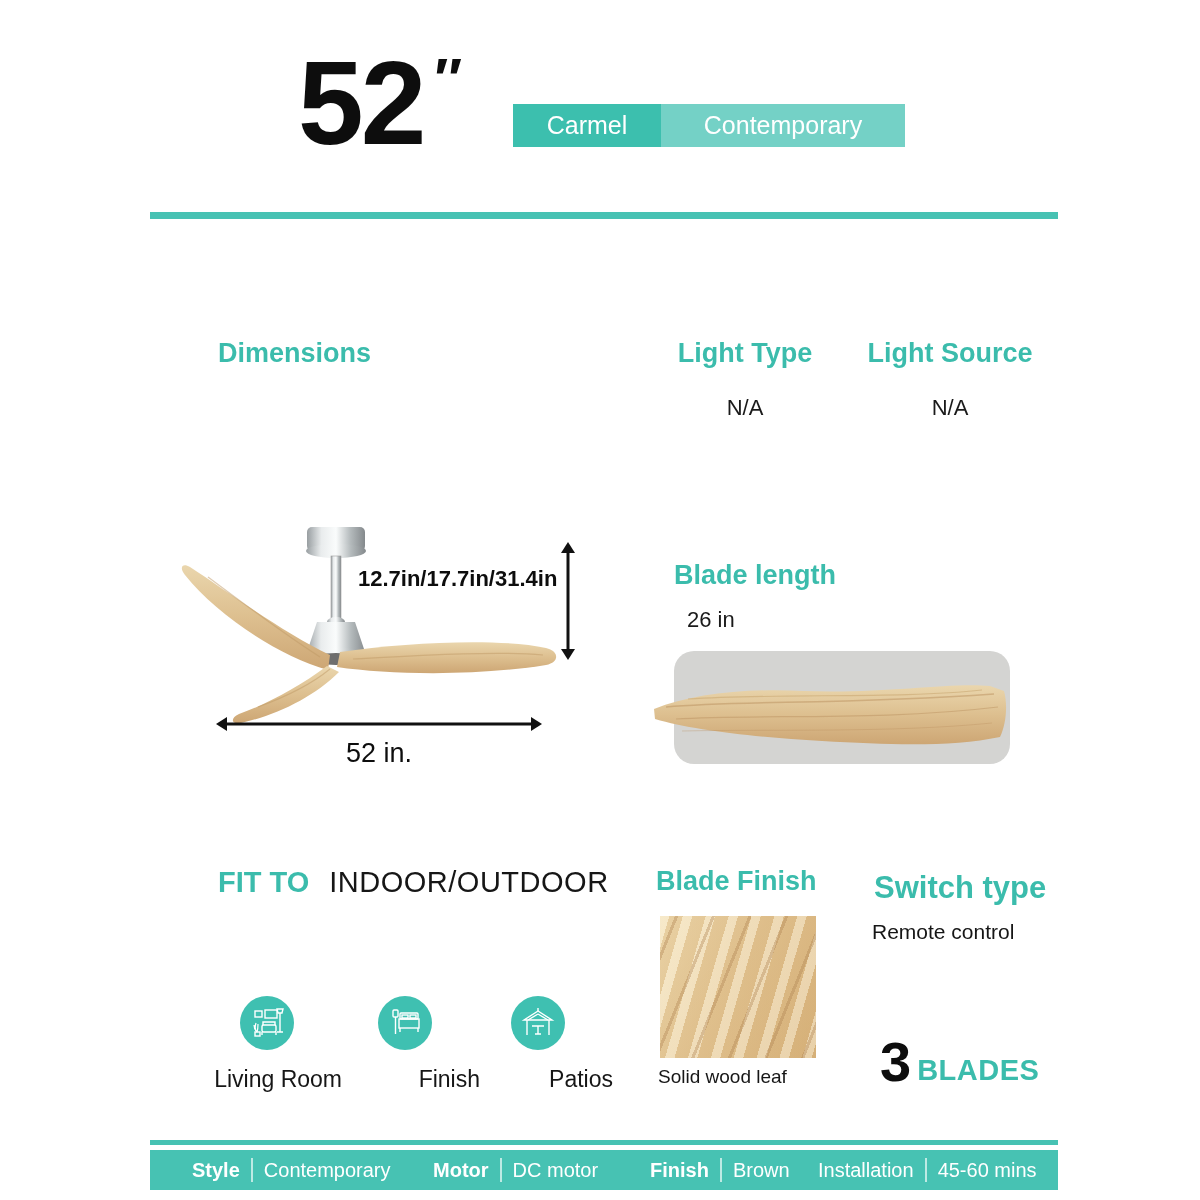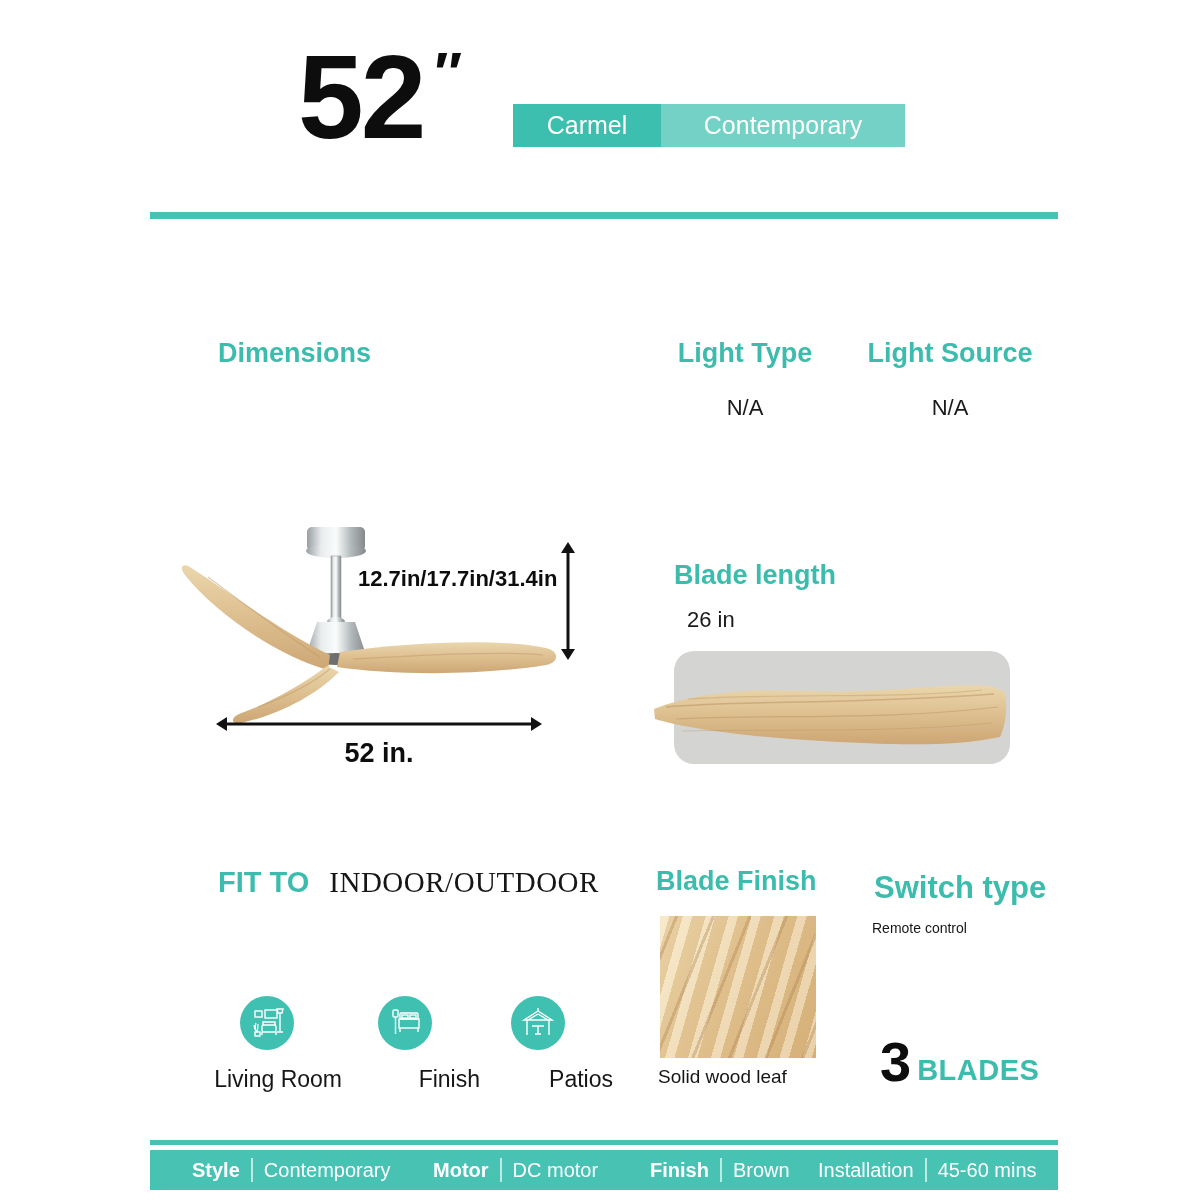--- a/index.html
+++ b/index.html
@@ -1,21 +1,21 @@
 <!DOCTYPE html>
 <html><head>
 <meta charset="utf-8">
 <style>
   html,body{margin:0;padding:0;background:#fff;}
   .page{position:relative;width:1200px;height:1200px;background:#ffffff;overflow:hidden;
         font-family:"Liberation Sans",sans-serif;color:#111;}
   .abs{position:absolute;}
 
   
-  .big-size{left:298px;top:38px;font-size:118px;font-weight:800;letter-spacing:-3px;line-height:1;color:#0d0d0d;}
+  .big-size{left:298px;top:44px;font-size:118px;font-weight:800;letter-spacing:-3px;line-height:1;color:#0d0d0d;}
   .big-size .prime{font-size:58px;font-style:italic;font-weight:800;vertical-align:top;position:relative;top:6px;left:8px;letter-spacing:0;}
   .badge{left:513px;top:104px;height:43px;display:flex;color:#fff;font-size:25px;}
   .badge-seg{display:flex;align-items:center;justify-content:center;height:100%;}
   .badge-dark{width:148px;background:#3cbfae;}
   .badge-light{width:244px;background:#74d1c6;}
   .divider{left:150px;top:212px;width:908px;height:7px;background:#47c2b3;}
 
   
   .teal{color:#3bbcac;}
   .h-sec{font-weight:700;font-size:27px;}
@@ -23,52 +23,52 @@
   .col-block{text-align:center;}
   .lt-block{left:655px;top:338px;width:180px;}
   .ls-block{left:850px;top:338px;width:200px;}
   .na{font-size:22px;color:#1a1a1a;margin-top:26px;font-weight:400;}
 
   
   .fan-svg{left:178px;top:515px;}
   .v-arrow{left:556px;top:542px;}
   .h-arrow{left:216px;top:714px;}
   .dim-h-label{left:358px;top:566px;font-size:22px;font-weight:700;color:#0d0d0d;}
-  .dim-w-label{left:216px;top:738px;width:326px;text-align:center;font-size:27px;font-weight:700;color:#0d0d0d;}
+  .dim-w-label{left:216px;top:738px;width:326px;text-align:center;font-size:27px;font-weight:400;color:#0d0d0d;}
 
   
   .bl-title{left:674px;top:560px;}
   .bl-value{left:687px;top:607px;font-size:22px;color:#1a1a1a;}
   .bl-graphic{left:652px;top:645px;}
 
   
   .fit-row{left:218px;top:866px;display:flex;align-items:baseline;gap:20px;}
   .fit-label{font-size:29px;font-weight:700;}
-  .fit-value{font-size:29px;font-weight:400;color:#161616;letter-spacing:.5px;font-family:Liberation Serif, serif;}
+  .fit-value{font-size:29px;font-weight:400;color:#161616;letter-spacing:.5px;}
   .room{width:150px;text-align:right;}
   .room-living{left:192px;top:996px;}
   .room-bedroom{left:330px;top:996px;}
   .room-patios{left:463px;top:996px;}
   .room-circle{width:54px;height:54px;border-radius:50%;background:#3fc0b1;margin:0 auto;
                display:flex;align-items:center;justify-content:center;}
   .room-label{margin-top:16px;font-size:23px;color:#161616;}
 
   
   .bf-title{left:656px;top:866px;}
   .wood-square{left:660px;top:916px;width:156px;height:142px;
     background-color:#e2c79c;
     background-image:
       repeating-linear-gradient(112deg, rgba(176,132,82,0) 0 14px, rgba(176,132,82,.38) 14px 17px, rgba(176,132,82,0) 17px 34px),
       repeating-linear-gradient(106deg, rgba(255,246,224,.5) 0 9px, rgba(220,184,130,.33) 9px 22px),
       linear-gradient(115deg,#efddb4,#e0c290 45%,#d2ab72);}
   .bf-caption{left:658px;top:1066px;font-size:19px;color:#161616;}
 
   
   .st-title{left:874px;top:870px;font-size:31px;}
-  .st-value{left:872px;top:920px;font-size:14px;color:#161616;}
+  .st-value{left:872px;top:920px;font-size:21px;color:#161616;}
   .blades-row{left:880px;top:1034px;display:flex;align-items:flex-end;gap:6px;}
   .blades-count{font-size:56px;font-weight:800;line-height:1;color:#0d0d0d;}
   .blades-word{font-size:29px;font-weight:800;padding-bottom:3px;letter-spacing:.5px;}
 
   
   .footer-line{left:150px;top:1140px;width:908px;height:5px;background:#47c2b3;}
   .footer-bar{left:150px;top:1150px;width:908px;height:40px;background:#47c2b3;color:#fff;}
   .fitem{position:absolute;top:0;height:40px;display:flex;align-items:center;gap:11px;font-size:20px;}
   .flabel-bold{font-weight:700;}
   .fsep{width:2px;height:24px;background:rgba(255,255,255,.65);}

